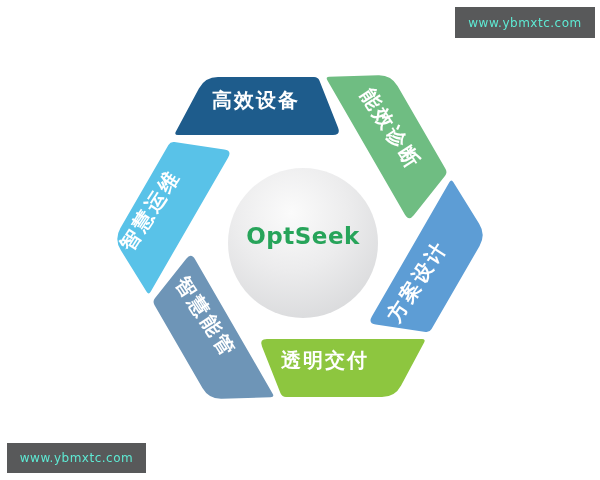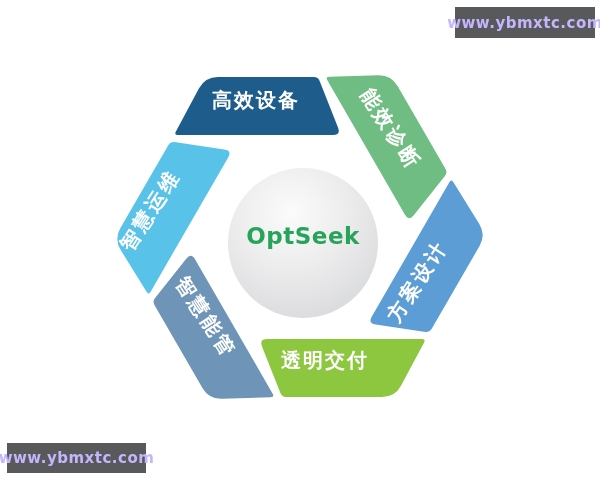--- a/index.html
+++ b/index.html
@@ -34,24 +34,24 @@
   }
   .center-label {
     font-family: "DejaVu Sans", sans-serif;
     font-weight: bold;
     font-size: 23px;
     letter-spacing: 0.5px;
   }
   .watermark {
     position: absolute;
     background: #58595a;
-    color: #c4b5fd;
+    color: #5eead4;
     font-family: "DejaVu Sans", sans-serif;
-    font-weight: bold;
-    font-size: 15px;
+    font-weight: normal;
+    font-size: 12px;
     display: flex;
     align-items: center;
     justify-content: center;
     letter-spacing: 0.5px;
   }
   .watermark.top-right {
     left: 455px;
     top: 7px;
     width: 140px;
     height: 31px;

